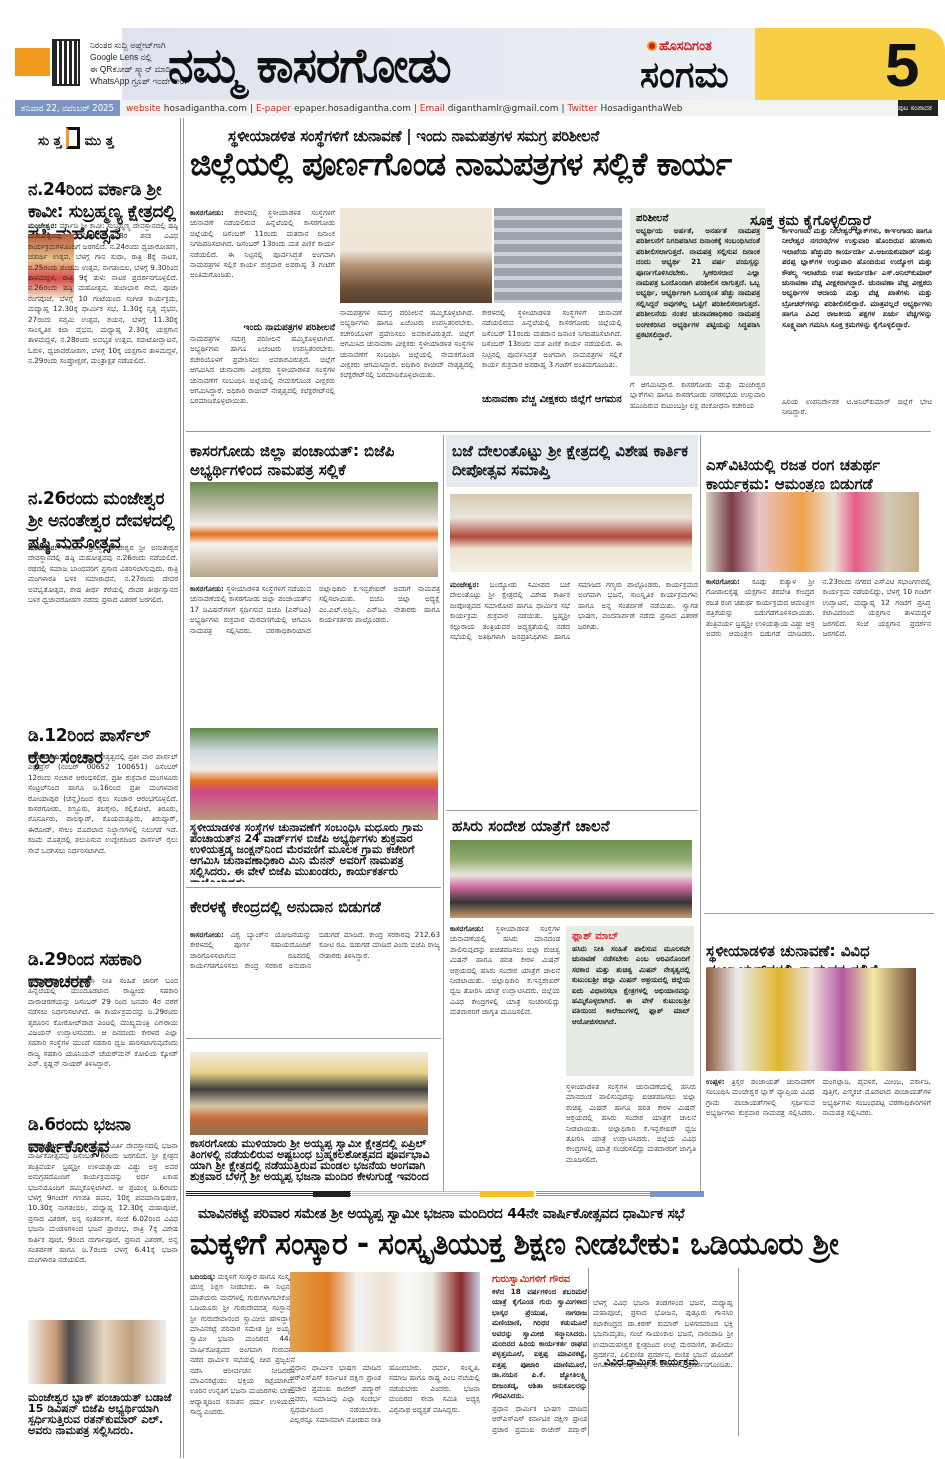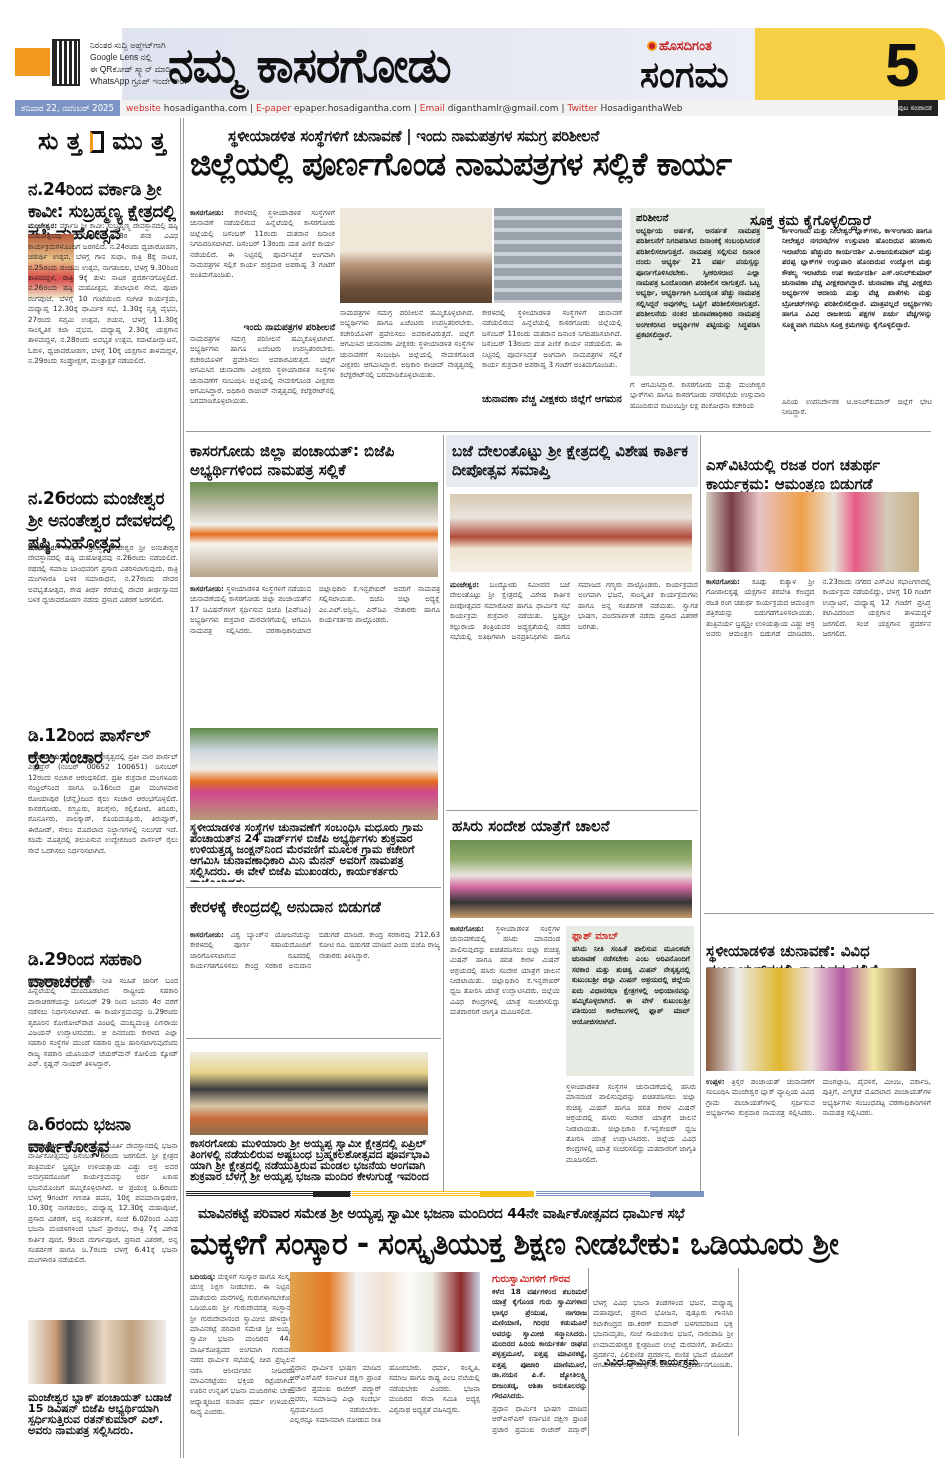--- a/index.html
+++ b/index.html
@@ -66,21 +66,21 @@
   <span class="lbl">Email</span>
   <span>diganthamlr@gmail.com</span> |
   <span class="lbl">Twitter</span>
   <span>HosadiganthaWeb</span>
 </div>
 <div class="abs edition">ಪುಟ ಸಂಪಾದಕ</div>
 
 <div class="abs vrule" style="left:180px;top:118px;height:1340px;"></div>
 <div class="abs vrule" style="left:183px;top:118px;height:1340px;"></div>
 
-<div class="abs" style="left:38px;top:127px;font-size:24px;font-weight:900;">
+<div class="abs" style="left:38px;top:127px;font-size:13px;font-weight:900;">
   <span>ಸು</span>
   <span>ತ್ತ</span>
   <span style="display:inline-block;width:14px;height:22px;border:3px solid #111;border-left-color:#f39a1e;vertical-align:-4px;"></span>
   <span>ಮು</span>
   <span>ತ್ತ</span>
 </div>
 
 <div class="abs head2" style="left:28px;top:168px;width:150px;">ನ.24ರಿಂದ ವರ್ಕಾಡಿ ಶ್ರೀ ಕಾವೀ: ಸುಬ್ರಹ್ಮಣ್ಯ ಕ್ಷೇತ್ರದಲ್ಲಿ ಷಷ್ಠಿ ಮಹೋತ್ಸವ</div>
 <div class="abs photo" style="left:28px;top:234px;width:46px;height:64px;background:linear-gradient(180deg,#b85a3c,#e9c38a 40%,#d84a4a 70%,#f2e6c8);"></div>
 <div class="abs body" style="left:28px;top:221px;width:150px;height:305px;text-indent:0;">

